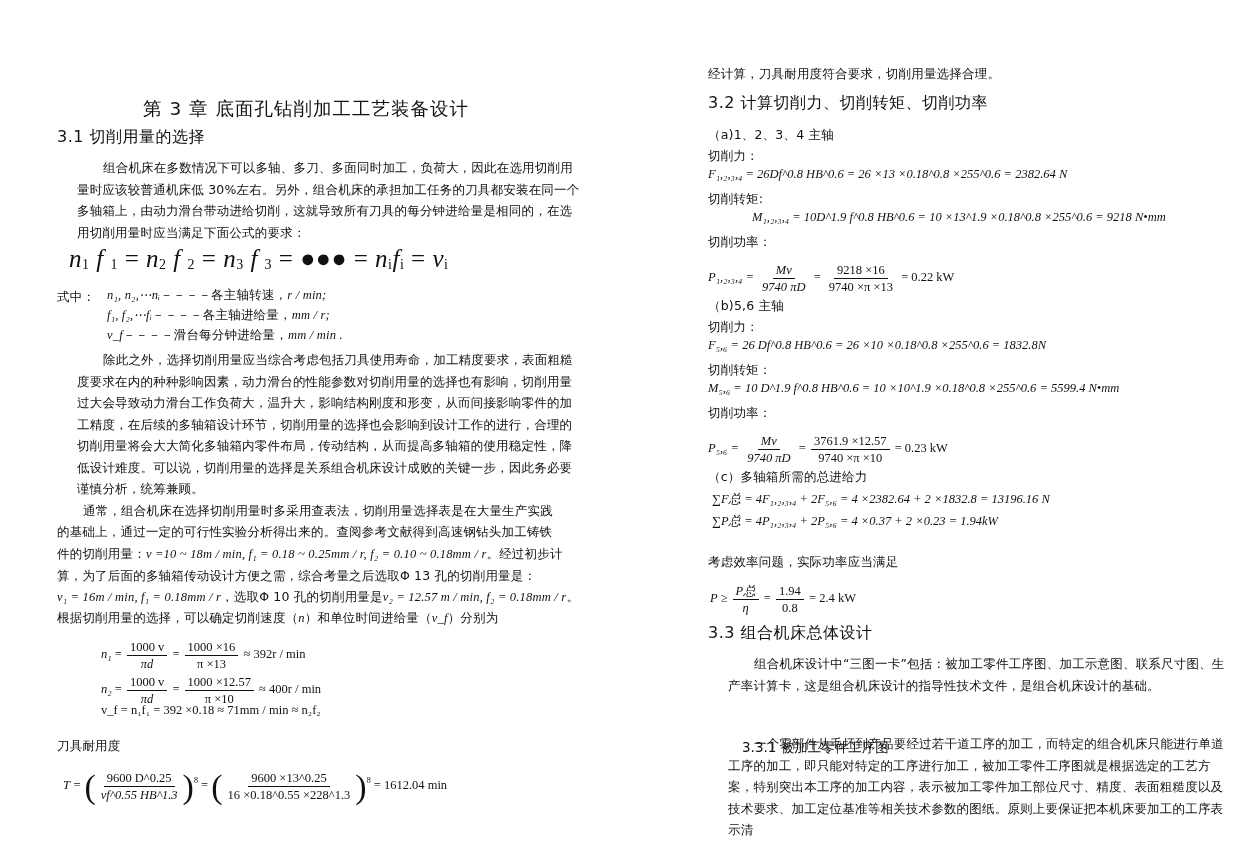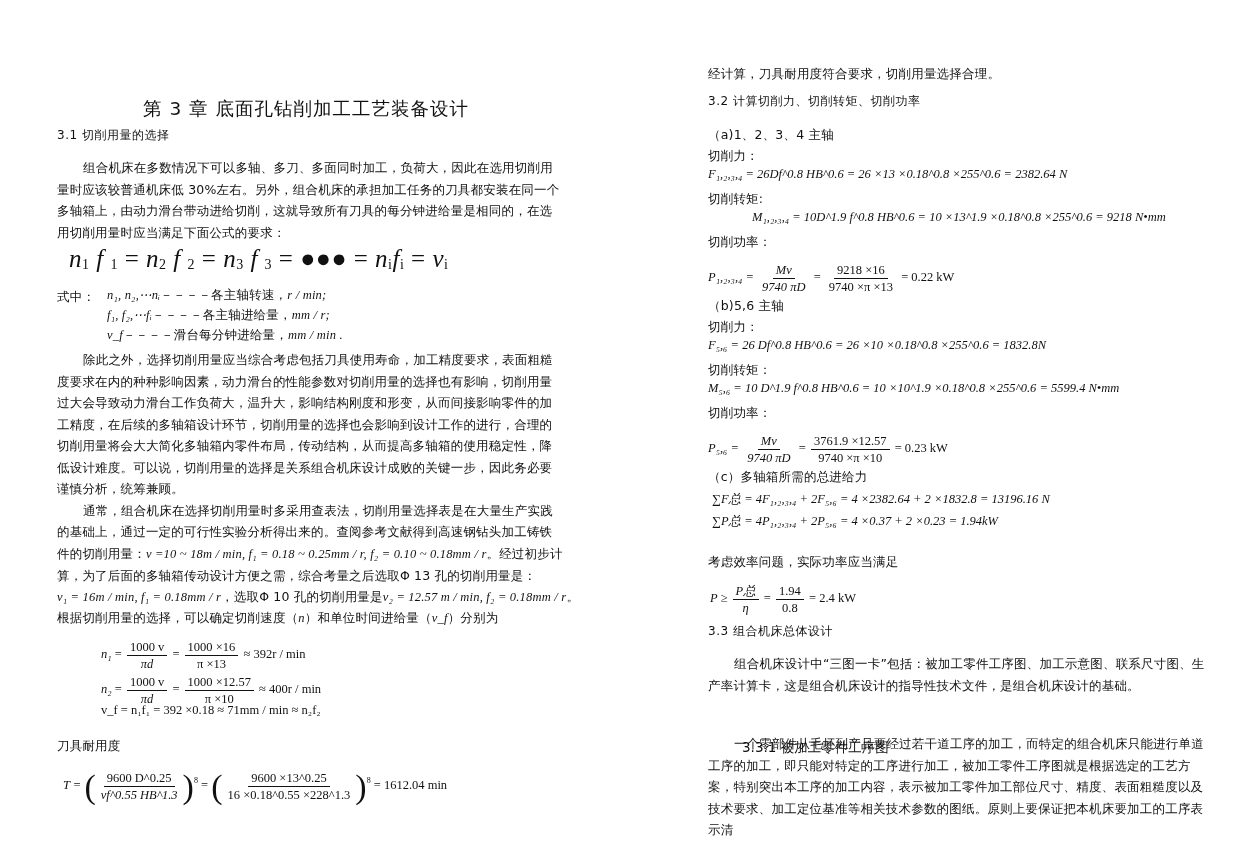--- a/index.html
+++ b/index.html
@@ -5,33 +5,33 @@
   html, body { margin:0; padding:0; background:#ffffff; }
   body { width:1254px; height:864px; overflow:hidden; position:relative;
          font-family:"DejaVu Sans","Liberation Sans",sans-serif; color:#111; }
   .col { position:absolute; top:0; }
   #left  { left:57px;  width:504px; }
   #right { left:708px; width:505px; }
   .abs { position:absolute; white-space:nowrap; }
   .p { font-size:12.5px; line-height:21.5px; letter-spacing:0.2px; }
   .indent { text-indent:26px; }
   .chap { font-size:18.5px; letter-spacing:1px; }
-  .h2 { font-size:12px; letter-spacing:0.5px; }
+  .h2 { font-size:16px; letter-spacing:0.5px; }
   .h3 { font-size:13.5px; }
   .m { font-family:"Liberation Serif","DejaVu Serif",serif; font-size:12.5px; }
   .mi { font-style:italic; }
   .sup { font-size:8px; vertical-align:6px; }
   .frac { display:inline-flex; flex-direction:column; align-items:center; vertical-align:middle; margin:8px 2px; }
   .frac .num { border-bottom:1px solid #111; padding:0 3px 1px; line-height:14px; }
   .frac .den { padding:1px 3px 0; line-height:14px; }
   .paren { font-size:34px; font-weight:100; vertical-align:middle; line-height:30px; }
   .big-eq { font-family:"Liberation Serif","DejaVu Serif",serif; font-size:25px; font-style:italic; letter-spacing:0.5px; }
   .big-eq .s { font-size:14px; font-style:normal; vertical-align:-2px; }
   .big-eq .op { font-style:normal; }
-  .block { white-space:normal; }
+  .block { white-space:normal;margin-left:20px; }
 </style>
 </head>
 <body>
 
 <div id="left" class="col">
   <div class="abs chap" style="left:86px;top:96px;">第 3 章  底面孔钻削加工工艺装备设计</div>
   <div class="abs h2" style="left:0;top:127px;">3.1 切削用量的选择</div>
 
   <div class="abs p indent block" style="left:0;top:157px;width:504px;">组合机床在多数情况下可以多轴、多刀、多面同时加工，负荷大，因此在选用切削用量时应该较普通机床低 30%左右。另外，组合机床的承担加工任务的刀具都安装在同一个多轴箱上，由动力滑台带动进给切削，这就导致所有刀具的每分钟进给量是相同的，在选用切削用量时应当满足下面公式的要求：</div>
 

